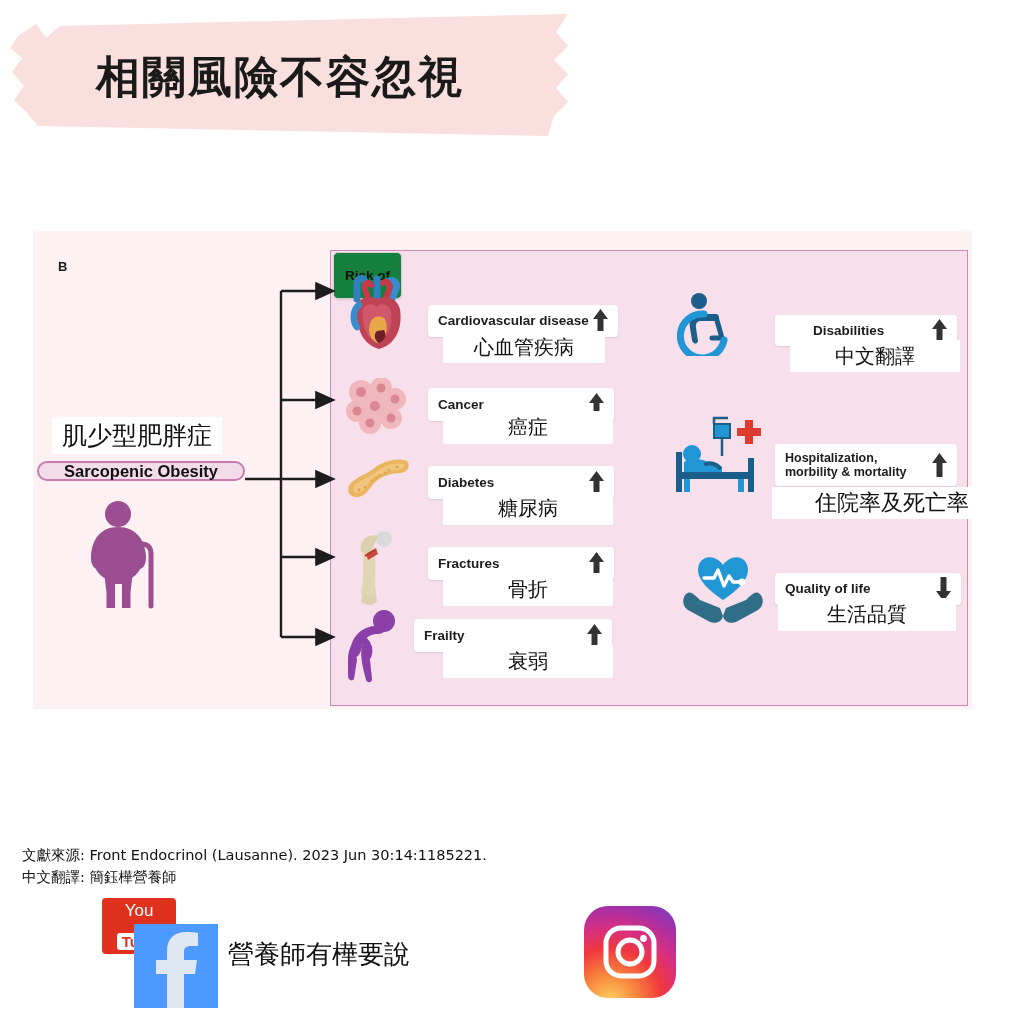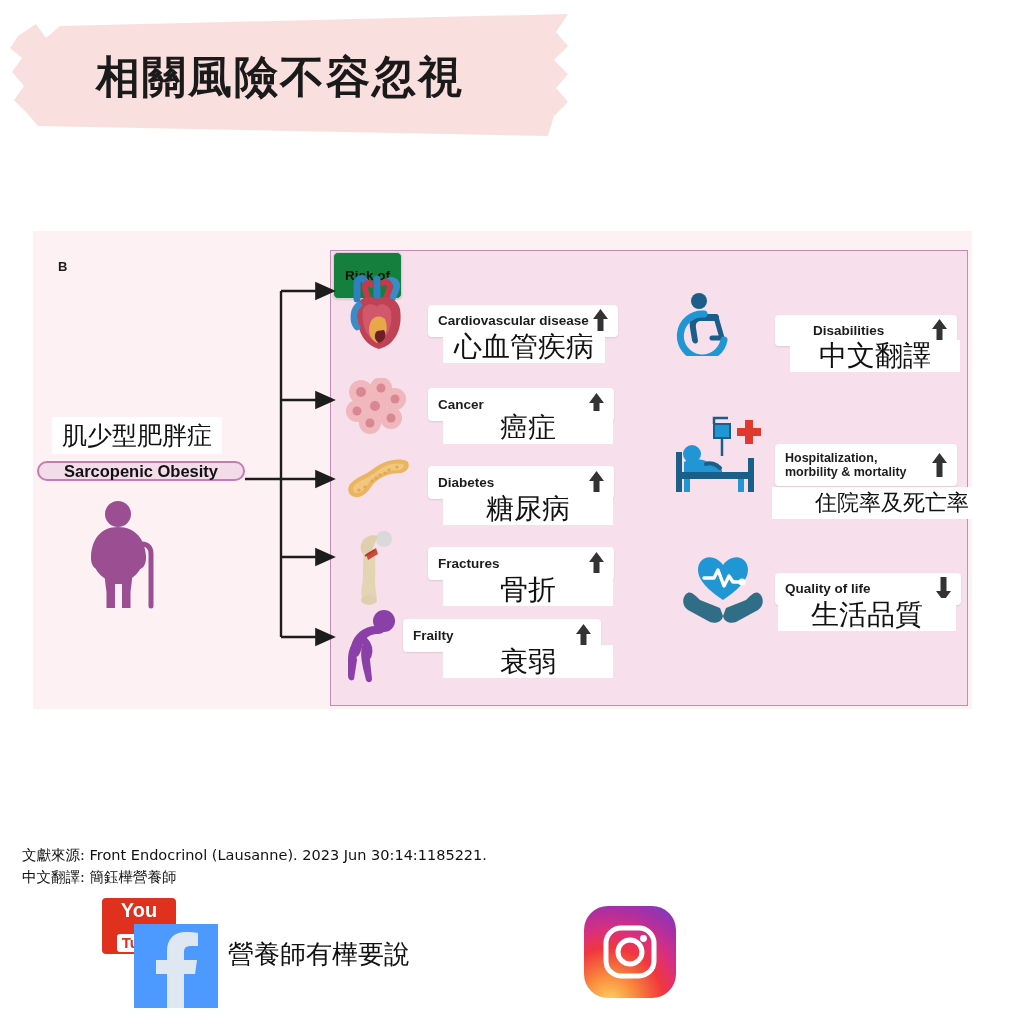--- a/index.html
+++ b/index.html
@@ -75,34 +75,34 @@
     font-size:13.5px;font-weight:700;color:#1c1c1c;line-height:1.15;
     flex:1;padding-left:10px;
   }
   .lbl-en.two-line{font-size:12.5px;}
   .arrow-glyph{
     width:22px;margin-right:7px;display:flex;align-items:center;justify-content:center;
   }
   .cn-box{
     position:absolute;background:#ffffff;
     display:flex;align-items:center;justify-content:center;
-    font-size:28px;color:#111;white-space:nowrap;
+    font-size:20px;color:#111;white-space:nowrap;
     font-family:"DejaVu Sans","Liberation Sans",sans-serif;
     box-sizing:border-box;
   }
   .cn-box.small{font-size:22px;}
 
   
   #citation{position:absolute;left:22px;top:845px;font-size:14.5px;color:#111;line-height:1.5;}
   #citation .cn{font-family:"DejaVu Sans","Liberation Sans",sans-serif;}
   #social-row{position:absolute;left:0;top:893px;width:1024px;height:115px;}
   #yt-logo{position:absolute;left:102px;top:5px;width:74px;height:56px;
            background:#e0301e;border-radius:4px;
            display:flex;flex-direction:column;align-items:center;justify-content:center;}
-  #yt-logo .you{color:#fff;font-size:20px;font-weight:700;line-height:1;margin-bottom:14px;}
+  #yt-logo .you{color:#fff;font-size:17px;font-weight:400;line-height:1;margin-bottom:14px;}
   #yt-logo .tube{background:#fff;color:#e0301e;font-size:15px;font-weight:700;
                  padding:0 5px;border-radius:3px;line-height:1.15;}
   #fb-logo{position:absolute;left:134px;top:31px;width:84px;height:84px;background:#4c9aff;}
   #fb-name{position:absolute;left:228px;top:44px;font-size:26px;font-weight:500;color:#111;
            font-family:"DejaVu Sans","Liberation Sans",sans-serif;white-space:nowrap;}
   #ig-logo{position:absolute;left:584px;top:13px;width:92px;height:92px;border-radius:24px;
            background:radial-gradient(circle at 28% 104%, #fdd361 0%, #f8853c 24%, #f0373f 46%, #d92f7e 62%, #a430a8 82%, #6f41c4 100%);
            display:flex;align-items:center;justify-content:center;}
   #ig-name{position:absolute;left:700px;top:32px;font-size:33px;color:#111;
            font-family:"DejaVu Sans","Liberation Sans",sans-serif;white-space:nowrap;}
@@ -254,21 +254,21 @@
 <div class="cn-box" style="left:443px;top:573px;width:170px;height:33px;">骨折</div>
 
 <svg class="risk-icon" style="left:340px;top:608px;width:62px;height:76px;" viewBox="0 0 62 76">
   <circle cx="44" cy="13" r="11" fill="#8a40a8"></circle>
   <path d="M36 18 C24 18 14 26 11 38 C9 46 12 50 16 49 C20 48 21 42 23 36
            C26 28 32 26 38 26 C44 26 46 22 44 19 Z" fill="#8a40a8"></path>
   <path d="M14 34 C10 38 8 44 8 52 L8 68 C8 72 12 74 14 71 L17 52 Z" fill="#8a40a8"></path>
   <path d="M22 38 C20 46 22 56 24 64 L26 72 C27 75 32 75 32 71 L30 52 C29 45 27 40 24 36 Z" fill="#8a40a8"></path>
   <path d="M24 32 C28 36 30 42 28 48" stroke="#8a40a8" stroke-width="7" fill="none" stroke-linecap="round"></path>
 </svg>
-<div class="lbl-box" style="left:403px;top:619px;width:198px;height:33px;">
+<div class="lbl-box" style="left:414px;top:619px;width:198px;height:33px;">
   <span class="lbl-en">Frailty</span>
   <span class="arrow-glyph">
     <svg width="15" height="24" viewBox="0 0 15 24">
         <path d="M7.5 0 L15 10 L10.5 10 L10.5 24 L4.5 24 L4.5 10 L0 10 Z" fill="#333"></path>
       </svg>
   </span>
 </div>
 <div class="cn-box" style="left:443px;top:645px;width:170px;height:33px;">衰弱</div>
 
 <svg class="risk-icon" style="left:672px;top:292px;width:70px;height:64px;" viewBox="0 0 70 64">

